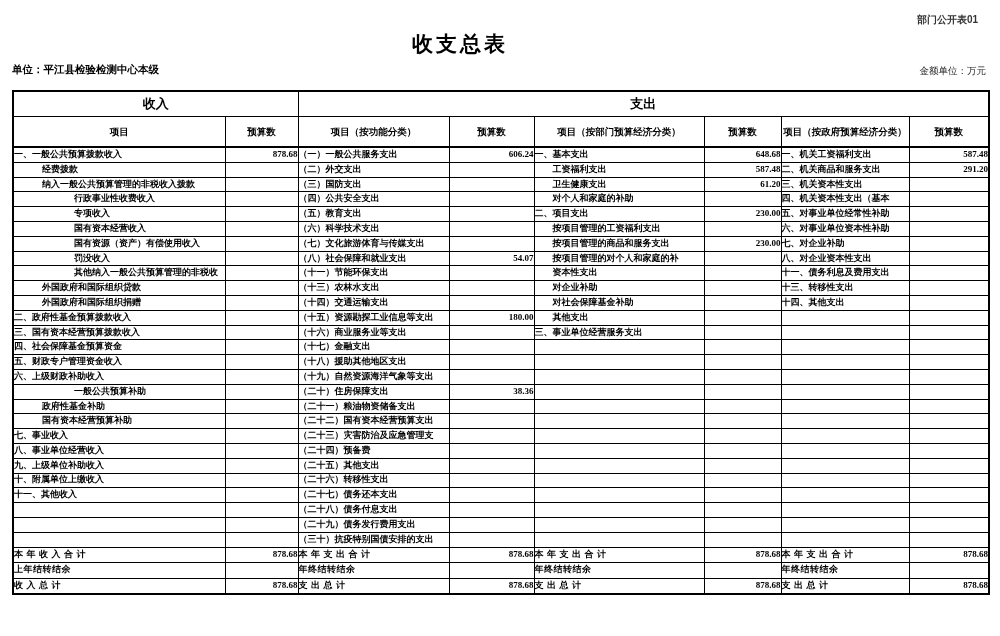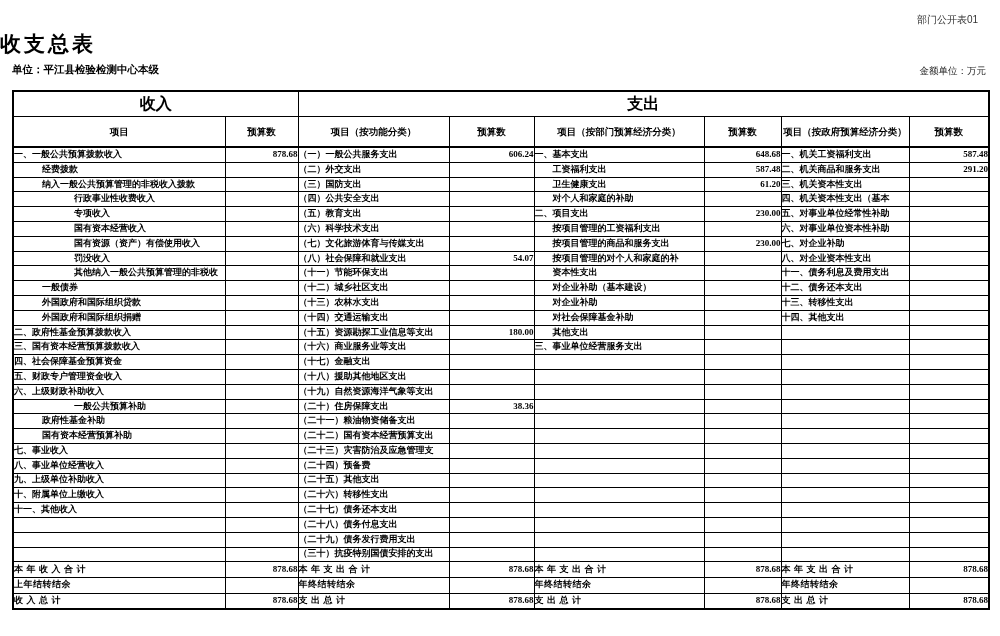--- a/index.html
+++ b/index.html
@@ -3,45 +3,45 @@
 <meta charset="utf-8">
 <style>
   html,body{margin:0;padding:0;}
   body{
     width:1000px;height:636px;background:#ffffff;color:#000;
     font-family:"Liberation Sans",sans-serif;
     position:relative;overflow:hidden;
   }
   .corner-label{
     position:absolute;top:13px;right:22px;
-    font-size:10px;color:#333;font-weight:normal;
+    font-size:10px;color:#333;font-weight:bold;
   }
   .page-title{
     position:absolute;top:30px;left:0;width:920px;
-    font-size:21px;font-weight:bold;letter-spacing:3px;
+    text-align:center;font-size:21px;font-weight:bold;letter-spacing:3px;
   }
   .unit-label{
     position:absolute;top:63px;left:12px;
     font-size:10.5px;font-weight:bold;
   }
   .amount-unit-label{
     position:absolute;top:65px;right:14px;
     font-size:9.5px;font-weight:normal;color:#222;
   }
   table.budget{
     position:absolute;left:12px;top:90px;
     width:976px;table-layout:fixed;border-collapse:collapse;
     border:2px solid #000;
   }
   table.budget th,table.budget td{
     border:1px solid #000;
     overflow:hidden;white-space:nowrap;
     font-size:9px;line-height:1.1;padding:0;
   }
-  tr.sec-hdr th{height:24px;font-size:16px;font-weight:bold;text-align:center;}
+  tr.sec-hdr th{height:24px;font-size:13px;font-weight:bold;text-align:center;}
   tr.col-hdr th{
     height:29px;font-size:9.5px;font-weight:bold;text-align:center;
     border-bottom:2px solid #000;white-space:normal;line-height:1.25;
   }
   tr.data td{height:13.8px;}
   tr.total td{height:14.6px;font-weight:bold;}
   td.item{text-align:left;font-weight:bold;padding-left:3px;}
   td.item.ind1{padding-left:28px;margin-left:16px;}
   td.item.ind2{padding-left:60px;}
   td.g2.ind1{padding-left:18px;}
@@ -171,30 +171,20 @@
         <td class="item g0 ind2">其他纳入一般公共预算管理的非税收</td>
         <td class="num"></td>
         <td class="item g1 ind0">（十一）节能环保支出</td>
         <td class="num"></td>
         <td class="item g2 ind1">资本性支出</td>
         <td class="num"></td>
         <td class="item g3 ind0">十一、债务利息及费用支出</td>
         <td class="num"></td>
       </tr>
       <tr class="data">
-        <td class="item g0 ind1">一般债券</td>
-        <td class="num"></td>
-        <td class="item g1 ind0">（十二）城乡社区支出</td>
-        <td class="num"></td>
-        <td class="item g2 ind1">对企业补助（基本建设）</td>
-        <td class="num"></td>
-        <td class="item g3 ind0">十二、债务还本支出</td>
-        <td class="num"></td>
-      </tr>
-      <tr class="data">
         <td class="item g0 ind1">外国政府和国际组织贷款</td>
         <td class="num"></td>
         <td class="item g1 ind0">（十三）农林水支出</td>
         <td class="num"></td>
         <td class="item g2 ind1">对企业补助</td>
         <td class="num"></td>
         <td class="item g3 ind0">十三、转移性支出</td>
         <td class="num"></td>
       </tr>
       <tr class="data">

